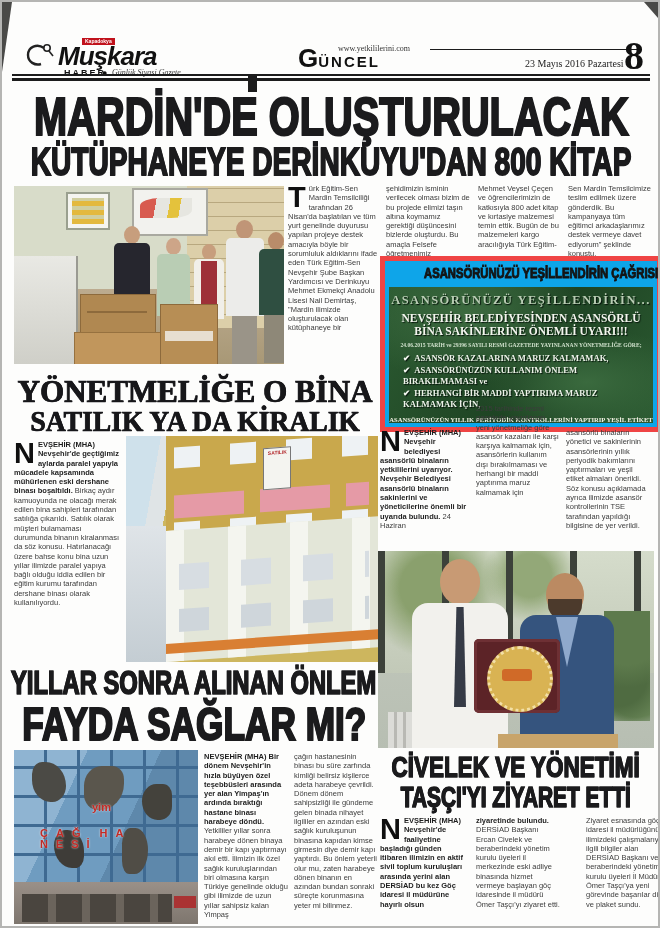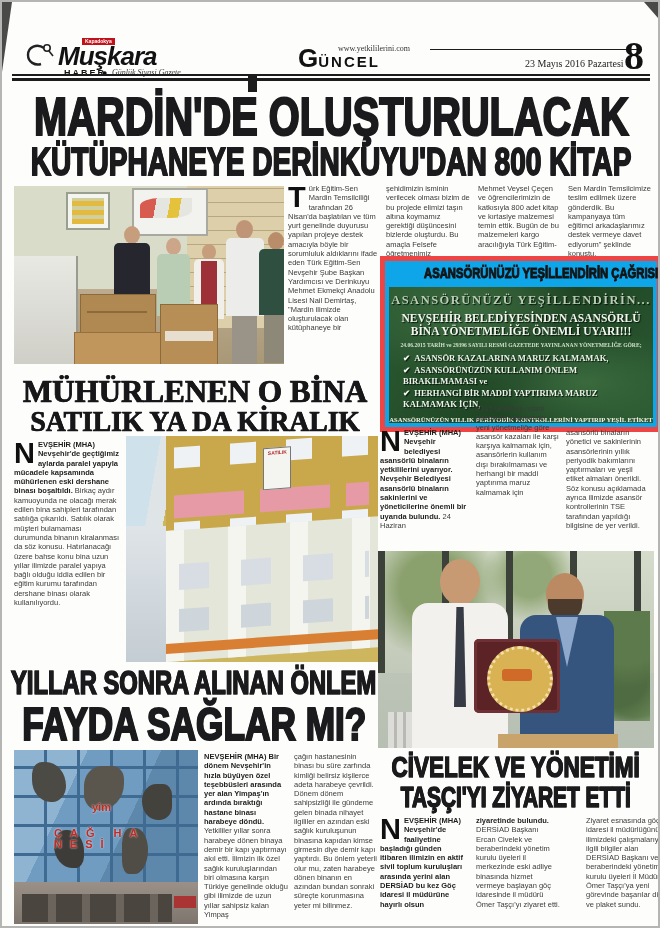--- a/index.html
+++ b/index.html
@@ -145,21 +145,21 @@
   </div>
   <div class="col" style="left:384px;top:182px;width:84px;height:70px;"><span>şehidimizin isminin verilecek olması bizim de bu projede elimizi taşın altına koymamız gerektiği düşüncesini bizlerde oluşturdu. Bu amaçla Felsefe öğretmenimiz</span></div>
   <div class="col" style="left:476px;top:182px;width:82px;height:70px;"><span>Mehmet Veysel Çeçen ve öğrencilerimizin de katkısıyla 800 adet kitap ve kırtasiye malzemesi temin ettik. Bugün de bu malzemeleri kargo aracılığıyla Türk Eğitim-</span></div>
   <div class="col" style="left:566px;top:182px;width:84px;height:70px;"><span>Sen Mardin Temsilcimize teslim edilmek üzere gönderdik. Bu kampanyaya tüm eğitimci arkadaşlarımız destek vermeye davet ediyorum" şeklinde konuştu.</span></div>
 
   <div class="ad-box" style="left:378px;top:254px;width:272px;height:166px;">
     <div class="ad-title"><span class="sqz75">ASANSÖRÜNÜZÜ YEŞİLLENDİRİN ÇAĞRISI</span></div>
     <div class="ad-green">
       <div class="ad-sub">ASANSÖRÜNÜZÜ YEŞİLLENDİRİN...</div>
       <div class="ad-warn" style="margin-top:4px;">NEVŞEHİR BELEDİYESİNDEN ASANSÖRLÜ</div>
-      <div class="ad-warn">BİNA YÖNETMELİĞE ÖNEMLİ UYARI!!!</div>
+      <div class="ad-warn">BİNA SAKİNLERİNE ÖNEMLİ UYARI!!!</div>
       <div class="ad-reg">24.06.2015 TARİH ve 29396 SAYILI RESMİ GAZETEDE YAYINLANAN YÖNETMELİĞE GÖRE;</div>
       <div class="ad-check" style="margin-top:4px;"><span class="ck">✔</span><span>ASANSÖR KAZALARINA MARUZ KALMAMAK,</span></div>
       <div class="ad-check"><span class="ck">✔</span><span>ASANSÖRÜNÜZÜN KULLANIM ÖNLEM BIRAKILMAMASI ve</span></div>
       <div class="ad-check"><span class="ck">✔</span><span>HERHANGİ BİR MADDİ YAPTIRIMA MARUZ KALMAMAK İÇİN,</span></div>
       <div class="ad-advice">ASANSÖRÜNÜZÜN YILLIK PERİYODİK KONTROLLERİNİ YAPTIRIP YEŞİL ETİKET ALINIZ.</div>
 
     </div>
   </div>
 
   <div class="col" style="left:378px;top:426px;width:88px;height:118px;">
@@ -201,21 +201,21 @@
   </div>
   <div class="col" style="left:378px;top:814px;width:88px;height:112px;">
     <span class="dropcap">N</span><span class="b">EVŞEHİR (MHA) Nevşehir'de faaliyetine başladığı günden itibaren ilimizin en aktif sivil toplum kuruluşları arasında yerini alan DERSİAD bu kez Göç idaresi il müdürüne hayırlı olsun</span>
   </div>
   <div class="col" style="left:474px;top:814px;width:84px;height:112px;">
     <span class="b">ziyaretinde bulundu.</span><span> DERSİAD Başkanı Ercan Civelek ve beraberindeki yönetim kurulu üyeleri il merkezinde eski adliye binasında hizmet vermeye başlayan göç idaresinde il müdürü Ömer Taşçı'yı ziyaret etti.</span>
   </div>
   <div class="col" style="left:584px;top:814px;width:86px;height:112px;"><span>Ziyaret esnasında göç idaresi il müdürlüğünün ilimizdeki çalışmalarıyla ilgili bilgiler alan DERSİAD Başkanı ve beraberindeki yönetim kurulu üyeleri İl Müdürü Ömer Taşçı'ya yeni görevinde başarılar diledi ve plaket sundu.</span></div>
 
   <div class="hl-wrap" style="left:10px;top:372px;width:366px;">
-    <span class="hl-serif" style="font-size:31px;">MÜHÜRLENEN O BİNA</span>
+    <span class="hl-serif" style="font-size:31px;">YÖNETMELİĞE O BİNA</span>
   </div>
   <div class="hl-wrap" style="left:10px;top:402px;width:366px;">
     <span class="hl-serif" style="font-size:30px;display:inline-block;transform:scaleX(.92);">SATILIK YA DA KİRALIK</span>
   </div>
   <div class="col" style="left:12px;top:438px;width:106px;height:222px;">
     <span class="dropcap">N</span><span class="b">EVŞEHİR (MHA) Nevşehir'de geçtiğimiz aylarda paralel yapıyla mücadele kapsamında mühürlenen eski dershane binası boşaltıldı.</span><span> Birkaç aydır kamuoyunda ne olacağı merak edilen bina sahipleri tarafından satılığa çıkarıldı. Satılık olarak müşteri bulamaması durumunda binanın kiralanması da söz konusu. Hatırlanacağı üzere bahse konu bina uzun yıllar ilimizde paralel yapıya bağlı olduğu iddia edilen bir eğitim kurumu tarafından dershane binası olarak kullanılıyordu.</span>
   </div>
 
   <div class="photo" style="left:124px;top:434px;width:252px;height:226px;background:linear-gradient(100deg,#cfe1eb 0 12%,#dfe4e6 12% 18%,#cdb65e 18%);">
     <div class="pd" style="left:16%;top:0;right:0;height:46%;background:#c9a84c;transform:skewY(-4deg);transform-origin:left top;">
@@ -241,21 +241,21 @@
   </div>
 
   <div class="photo" style="left:12px;top:748px;width:184px;height:174px;background:#6f9cc0;">
     <div class="pd" style="left:0;top:0;width:100%;height:76%;background:repeating-linear-gradient(0deg,rgba(0,0,0,0) 0 26px,#3f6a92 26px 29px),repeating-linear-gradient(90deg,rgba(0,0,0,0) 0 30px,#3f6a92 30px 33px),linear-gradient(115deg,#8fb4d2 0 30%,#6f9cc0 30% 60%,#5e88ab 60%);"></div>
     <div class="pd" style="left:18px;top:12px;width:34px;height:40px;background:#4b4a45;border-radius:30% 60% 40% 55%;"></div>
     <div class="pd" style="left:70px;top:16px;width:40px;height:44px;background:#5a564d;border-radius:45% 30% 60% 35%;"></div>
     <div class="pd" style="left:128px;top:34px;width:30px;height:36px;background:#44423c;border-radius:55% 35% 45% 60%;"></div>
     <div class="pd" style="left:40px;top:80px;width:30px;height:38px;background:#3e3c38;border-radius:40% 55% 30% 60%;"></div>
     <div class="pd" style="left:108px;top:78px;width:26px;height:46px;background:#504d46;border-radius:35% 50% 55% 30%;"></div>
     <span class="red-sign" style="left:78px;top:52px;">yim</span>
-    <span class="red-sign" style="left:40px;top:78px;letter-spacing:8px;">ÇAĞ HA NESİ</span>
+    <span class="red-sign" style="left:26px;top:78px;letter-spacing:8px;">ÇAĞ HA NESİ</span>
     <div class="pd" style="left:0;bottom:0;width:100%;height:24%;background:linear-gradient(#9a9088,#7e766e);">
       <div class="pd" style="left:8px;top:12px;width:150px;height:28px;background:repeating-linear-gradient(90deg,#4a453f 0 26px,#6b645c 26px 34px);"></div>
       <div class="pd" style="right:2px;top:14px;width:22px;height:12px;background:#a33;"></div>
     </div>
   </div>
 
   <div class="col" style="left:202px;top:750px;width:84px;height:172px;">
     <span class="b">NEVŞEHİR (MHA) Bir dönem Nevşehir'in hızla büyüyen özel teşebbüsleri arasında yer alan Yimpaş'ın ardında bıraktığı hastane binası harabeye döndü.</span><span> Yetkililer yıllar sonra harabeye dönen binaya demir bir kapı yaptırmayı akıl etti. İlimizin ilk özel sağlık kuruluşlarından biri olmasına karşın Türkiye genelinde olduğu gibi ilimizde de uzun yıllar sahipsiz kalan Yimpaş</span>
   </div>
   <div class="col" style="left:292px;top:750px;width:84px;height:172px;"><span>çağın hastanesinin binası bu süre zarfında kimliği belirsiz kişilerce adeta harabeye çevrildi. Dönem dönem sahipsizliği ile gündeme gelen binada nihayet ilgililer en azından eski sağlık kuruluşunun binasına kapıdan kimse girmesin diye demir kapı yaptırdı. Bu önlem yeterli olur mu, zaten harabeye dönen binanın en azından bundan sonraki süreçte korunmasına yeter mi bilinmez.</span></div>

